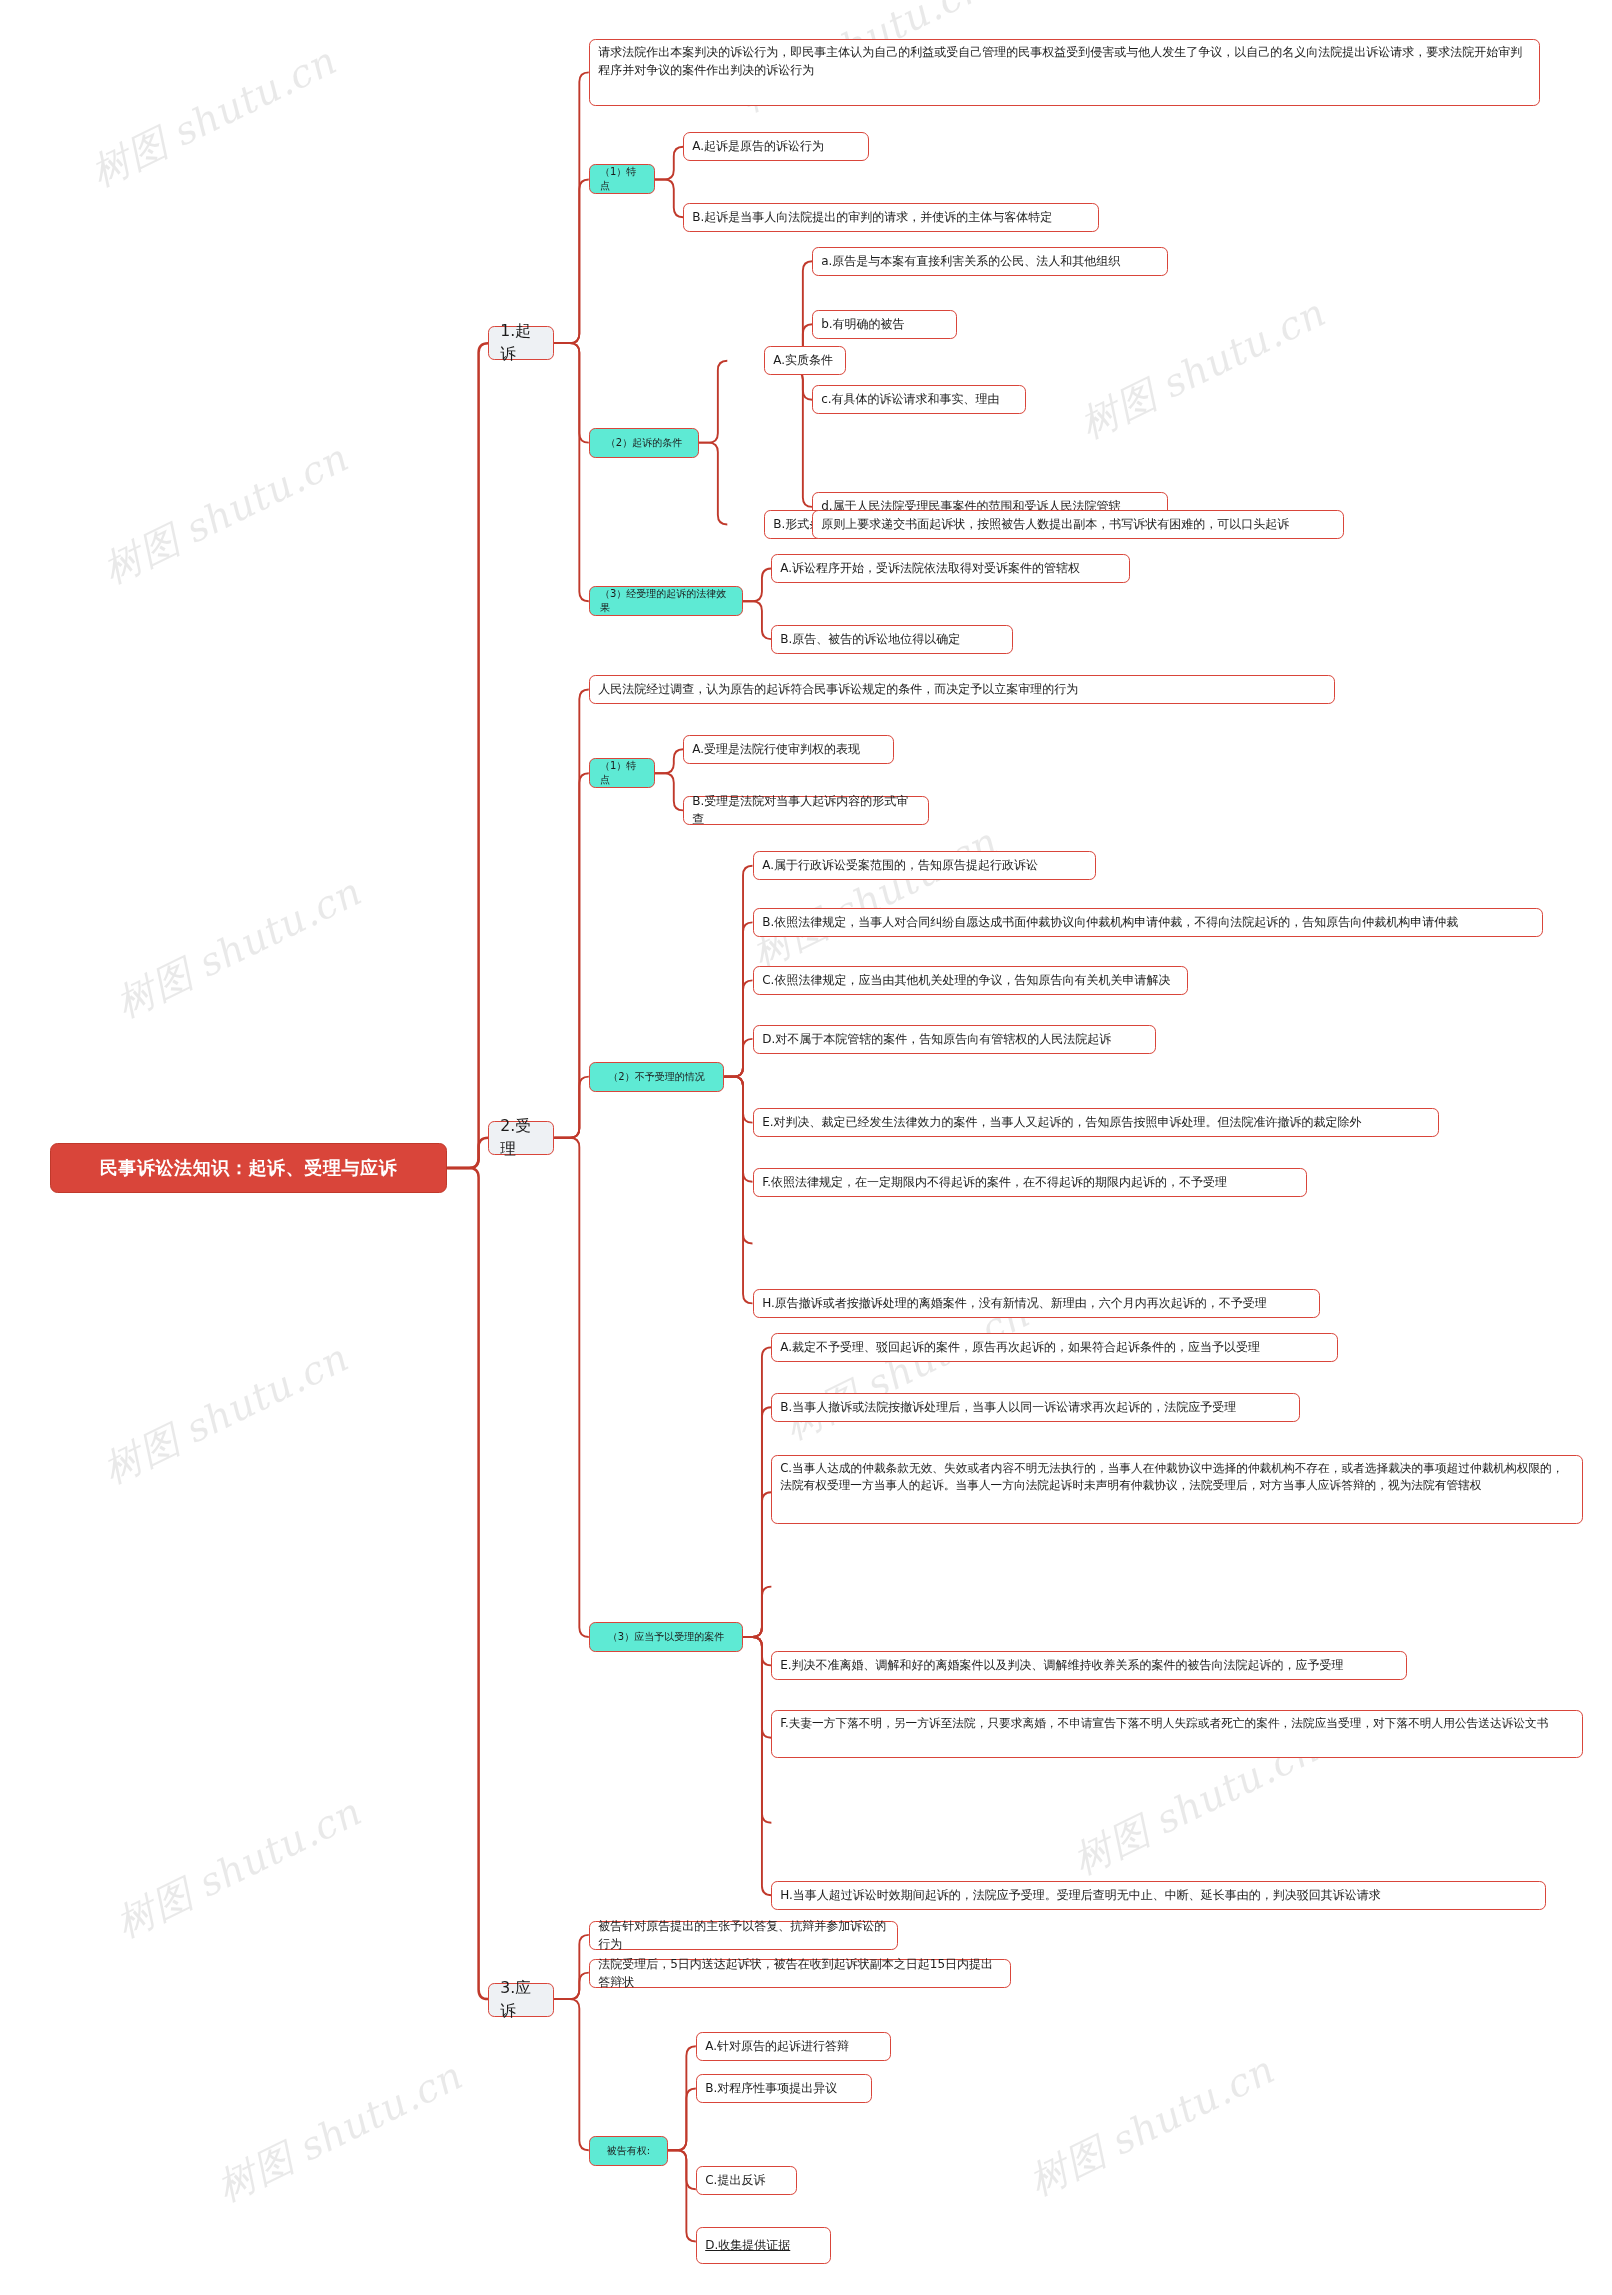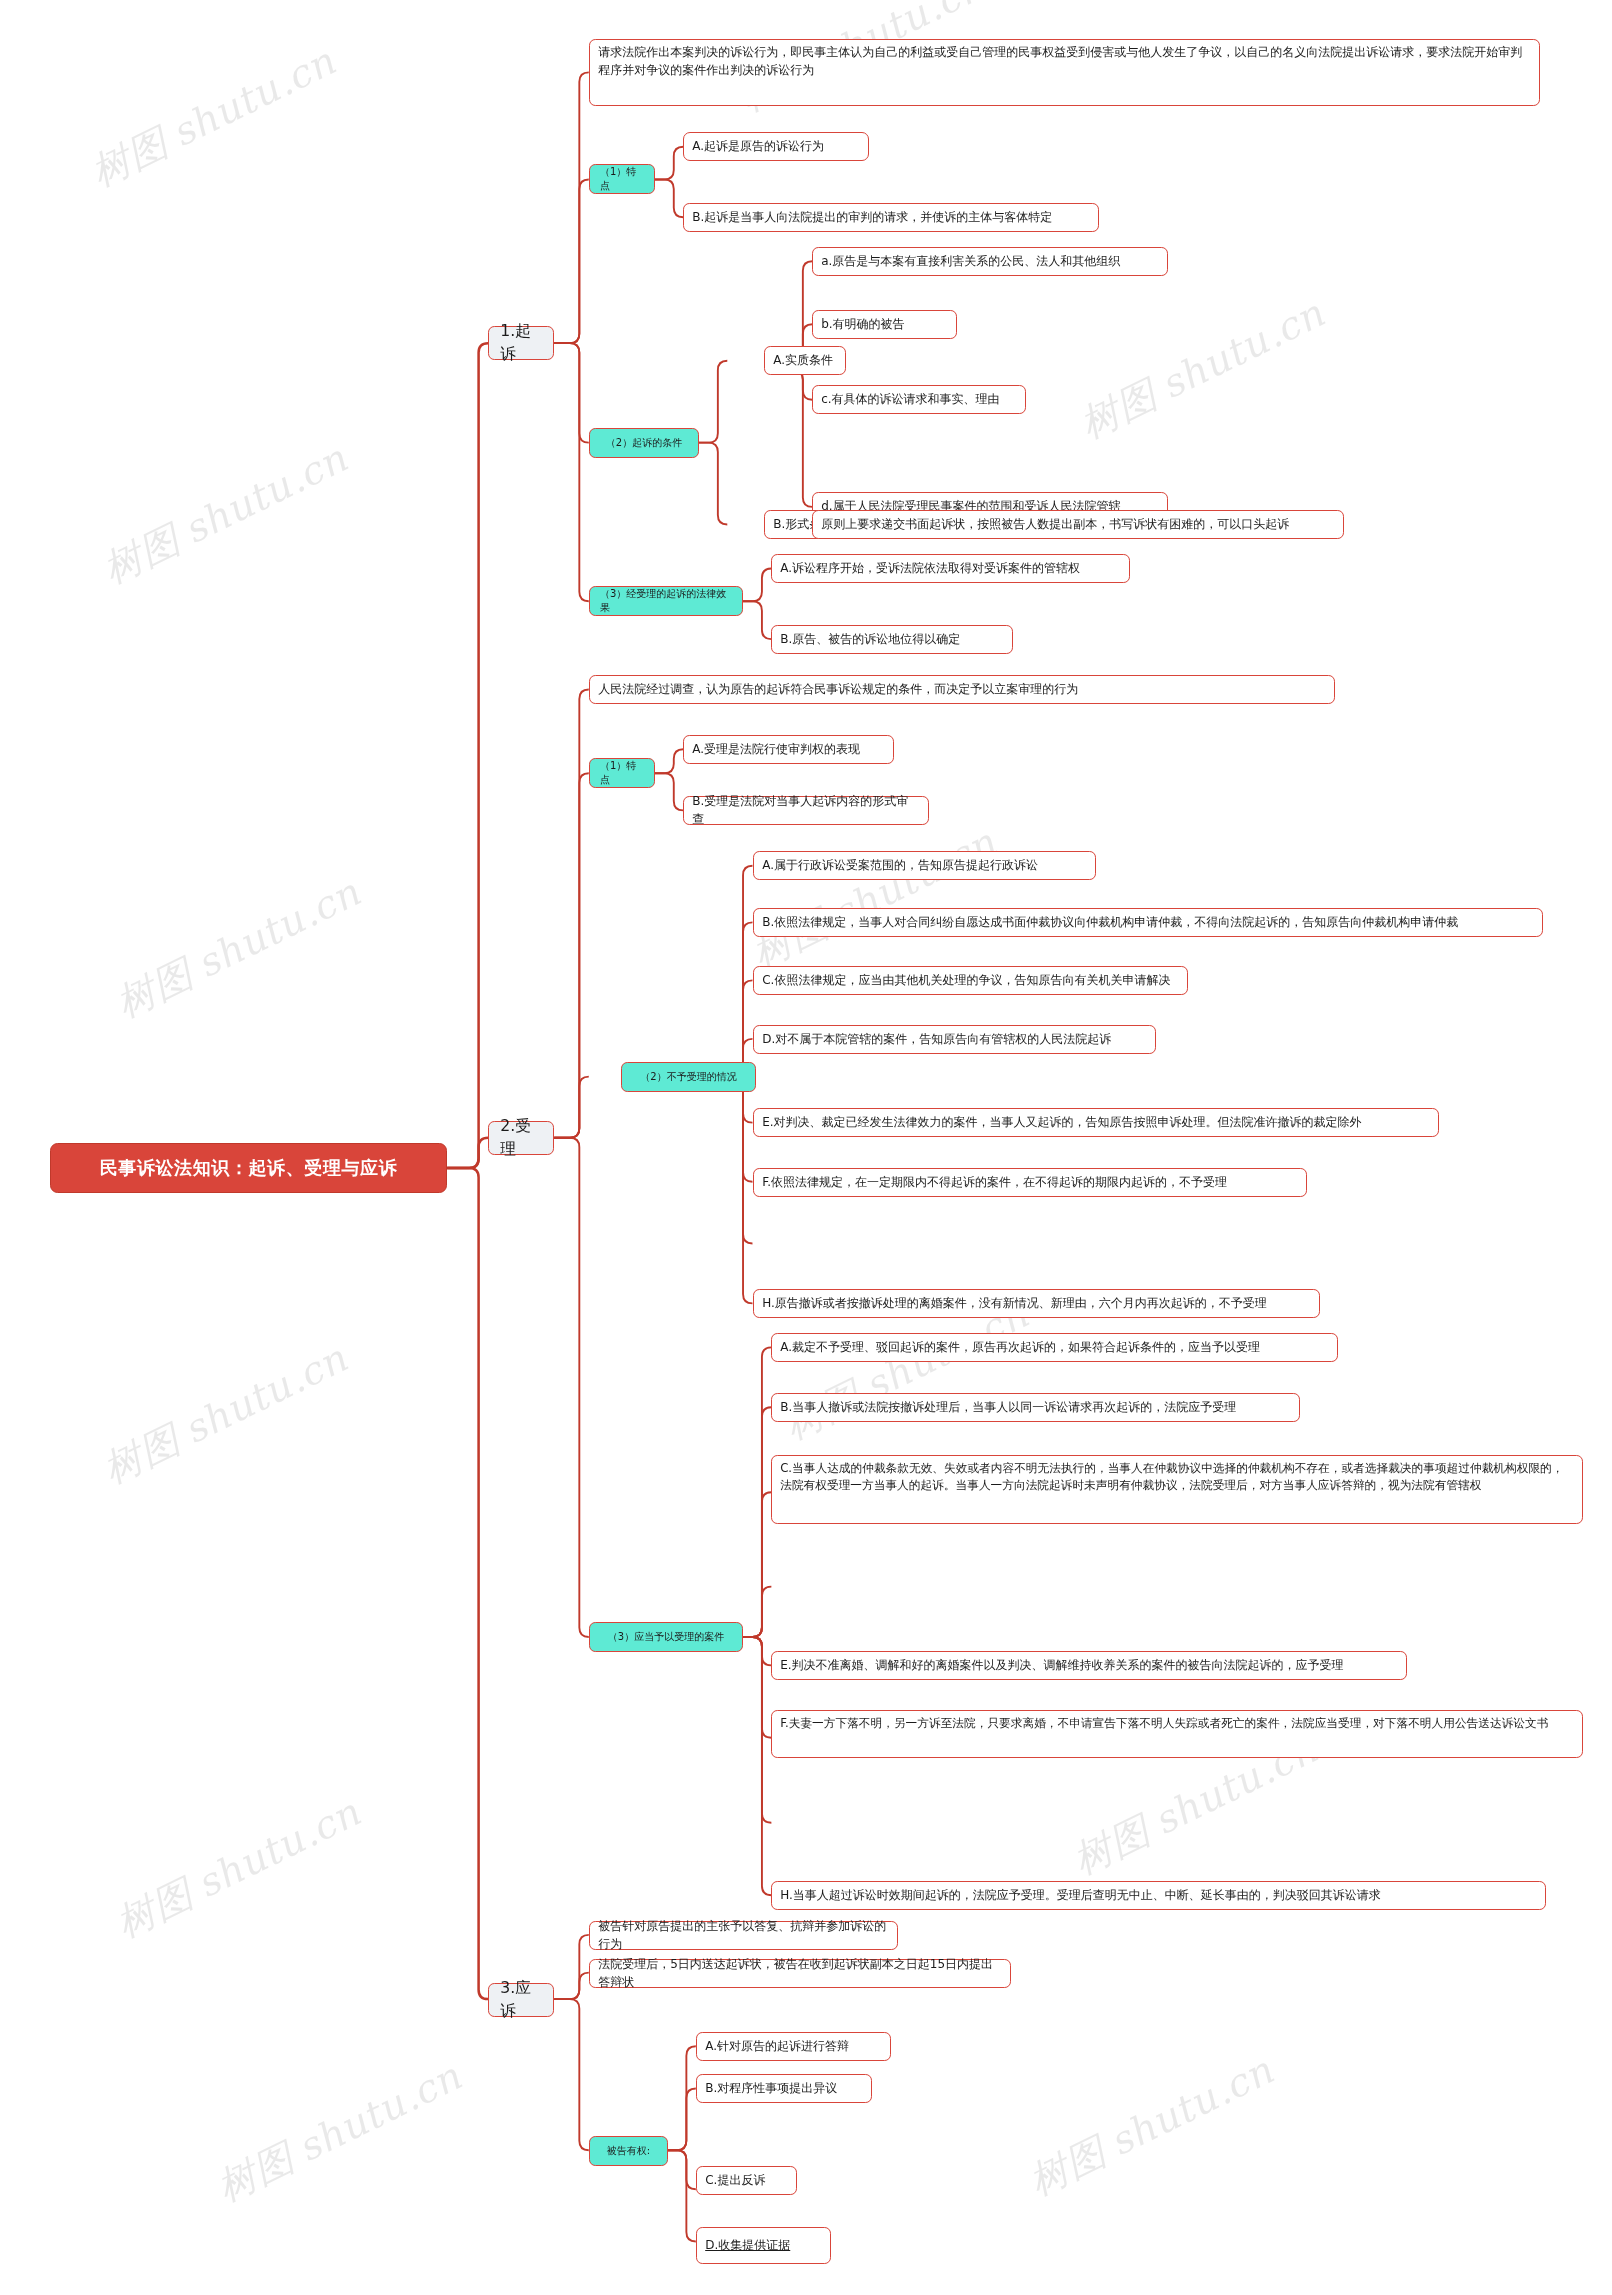--- a/index.html
+++ b/index.html
@@ -190,21 +190,21 @@
   <div class="node leaf" style="left:771px; top:625px; width:242px; height:29px;">B.原告、被告的诉讼地位得以确定</div>
 
   <div class="node lvl1" style="left:488px; top:1121px; width:66px; height:34px;">2.受理</div>
 
   <div class="node" style="left:589px; top:675px; width:746px; height:29px;">人民法院经过调查，认为原告的起诉符合民事诉讼规定的条件，而决定予以立案审理的行为</div>
 
   <div class="node lvl2" style="left:589px; top:758px; width:66px; height:30px;">（1）特点</div>
   <div class="node leaf" style="left:683px; top:735px; width:211px; height:29px;">A.受理是法院行使审判权的表现</div>
   <div class="node leaf" style="left:683px; top:796px; width:246px; height:29px;">B.受理是法院对当事人起诉内容的形式审查</div>
 
-  <div class="node lvl2" style="left:621px; top:1062px; width:135px; height:30px;">（2）不予受理的情况</div>
+  <div class="node lvl2" style="left:589px; top:1062px; width:135px; height:30px;">（2）不予受理的情况</div>
   <div class="node leaf" style="left:753px; top:851px; width:343px; height:29px;">A.属于行政诉讼受案范围的，告知原告提起行政诉讼</div>
   <div class="node leaf" style="left:753px; top:908px; width:790px; height:29px;">B.依照法律规定，当事人对合同纠纷自愿达成书面仲裁协议向仲裁机构申请仲裁，不得向法院起诉的，告知原告向仲裁机构申请仲裁</div>
   <div class="node leaf" style="left:753px; top:966px; width:435px; height:29px;">C.依照法律规定，应当由其他机关处理的争议，告知原告向有关机关申请解决</div>
   <div class="node leaf" style="left:753px; top:1025px; width:403px; height:29px;">D.对不属于本院管辖的案件，告知原告向有管辖权的人民法院起诉</div>
   <div class="node leaf" style="left:753px; top:1108px; width:686px; height:29px;">E.对判决、裁定已经发生法律效力的案件，当事人又起诉的，告知原告按照申诉处理。但法院准许撤诉的裁定除外</div>
   <div class="node leaf" style="left:753px; top:1168px; width:554px; height:29px;">F.依照法律规定，在一定期限内不得起诉的案件，在不得起诉的期限内起诉的，不予受理</div>
   <div class="node leaf" style="left:753px; top:1289px; width:567px; height:29px;">H.原告撤诉或者按撤诉处理的离婚案件，没有新情况、新理由，六个月内再次起诉的，不予受理</div>
 
   <div class="node lvl2" style="left:589px; top:1622px; width:154px; height:30px;">（3）应当予以受理的案件</div>
   <div class="node leaf" style="left:771px; top:1333px; width:567px; height:29px;">A.裁定不予受理、驳回起诉的案件，原告再次起诉的，如果符合起诉条件的，应当予以受理</div>

